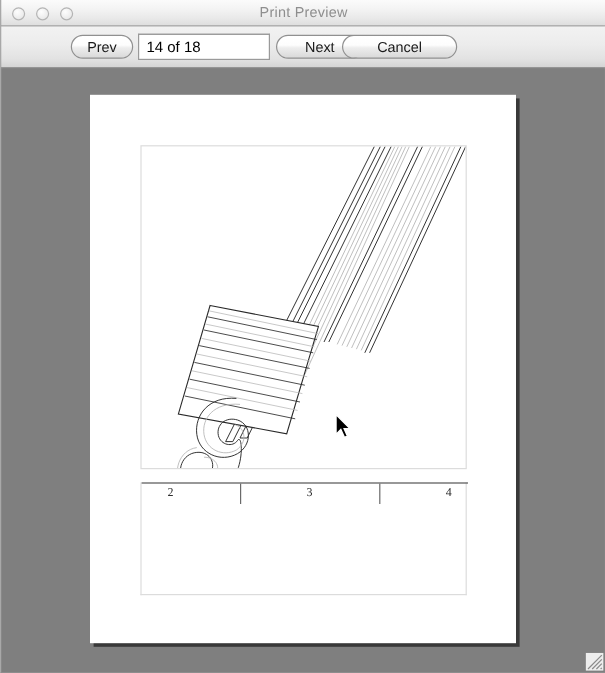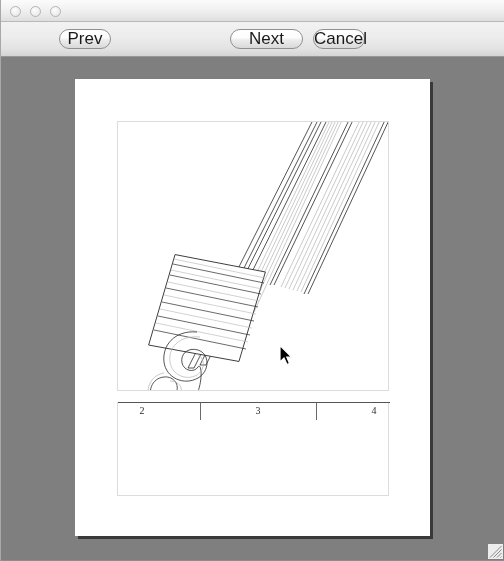--- a/index.html
+++ b/index.html
@@ -76,31 +76,31 @@
 
   .aqua-btn {
     position: absolute;
     top: 29px;
     height: 20px;
     border-radius: 10px;
     box-sizing: border-box;
     border: 1px solid #909090;
     background: linear-gradient(to bottom,
        #ffffff 0%, #fdfdfd 42%, #ededed 55%, #d9d9d9 100%);
-    font-size: 17px;
+    font-size: 12px;
     color: #1a1a1a;
     text-align: center;
     line-height: 18px;
     font-family: "Liberation Sans", sans-serif;
     cursor: default;
     user-select: none;
   }
   #btn-prev   { left: 58px;  width: 52px; }
   #btn-next   { left: 229px; width: 73px; }
-  #btn-cancel { left: 312px; width: 52px; text-align: center; }
+  #btn-cancel { left: 284px; width: 96px; text-align: center; }
   #btn-print  { left: 384px; width: 62px; }
 
   #page-field {
     position: absolute;
     left: 114px; top: 28px;
     width: 110px; height: 22px;
     background: #ffffff;
     border: 1px solid #9a9a9a;
     border-top-color: #848484;
     box-sizing: border-box;
@@ -196,26 +196,28 @@
 </style>
 </head>
 <body>
 
 <div id="window">
 
   <div id="titlebar">
     <div class="traffic" id="btn-close"></div>
     <div class="traffic" id="btn-min"></div>
     <div class="traffic" id="btn-zoom"></div>
+    <div id="window-title">Print Preview</div>
   </div>
 
   <div id="toolbar"></div>
 
   <div class="aqua-btn" id="btn-prev">Prev</div>
 
+  <div id="page-field" title="page of total">14 of 18</div>
 
   <div class="aqua-btn" id="btn-next">Next</div>
 
   <div class="aqua-btn" id="btn-cancel">Cancel</div>
 
 
   <div id="canvas">
 
     <div id="paper">
 

